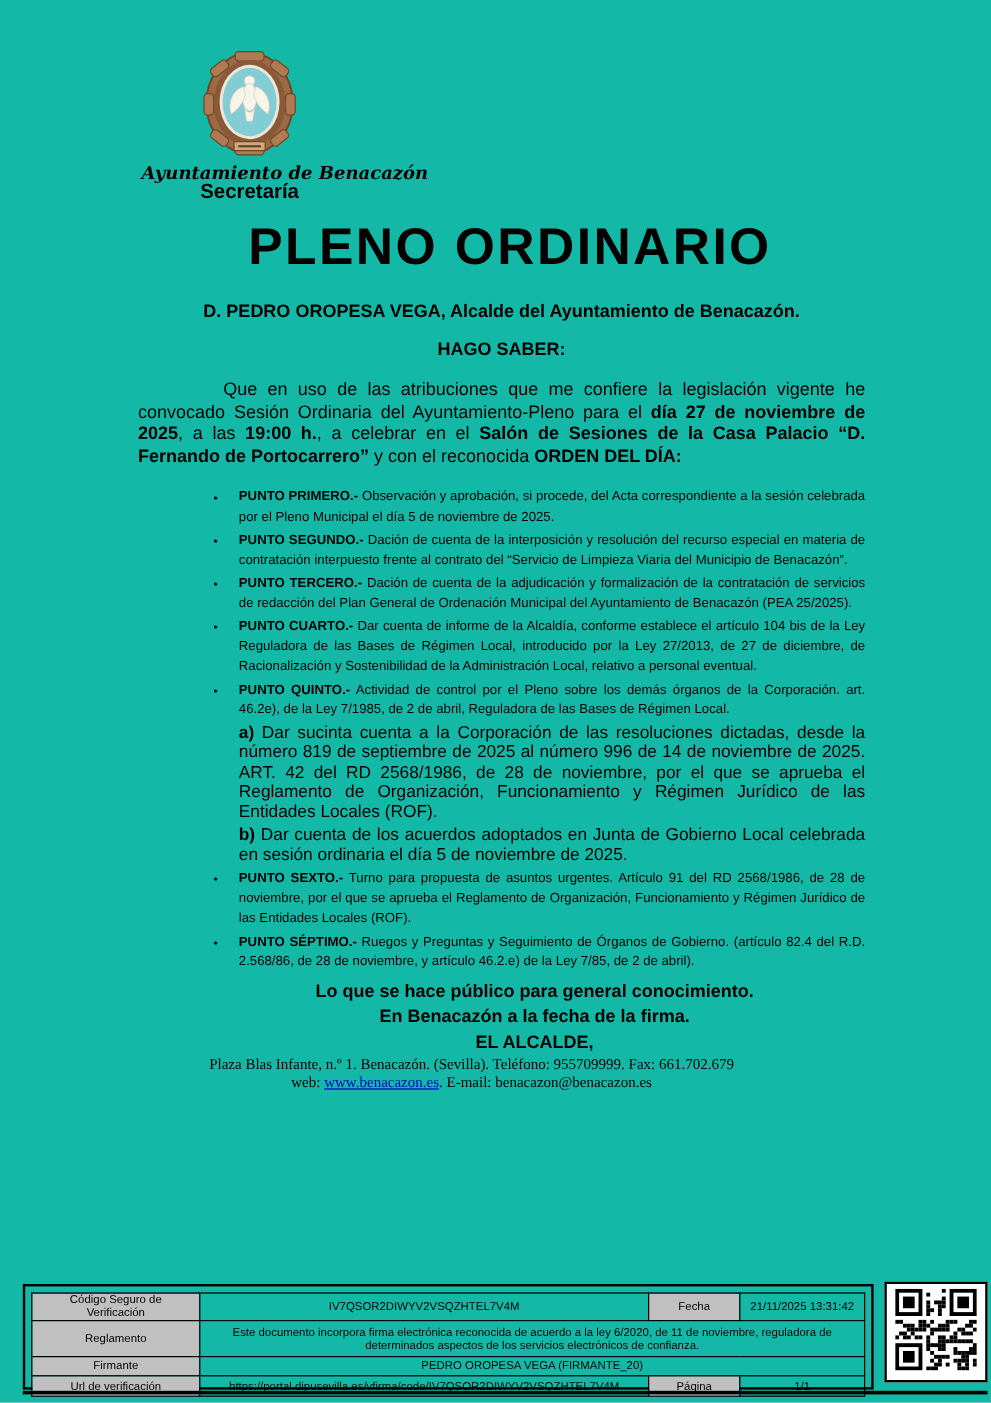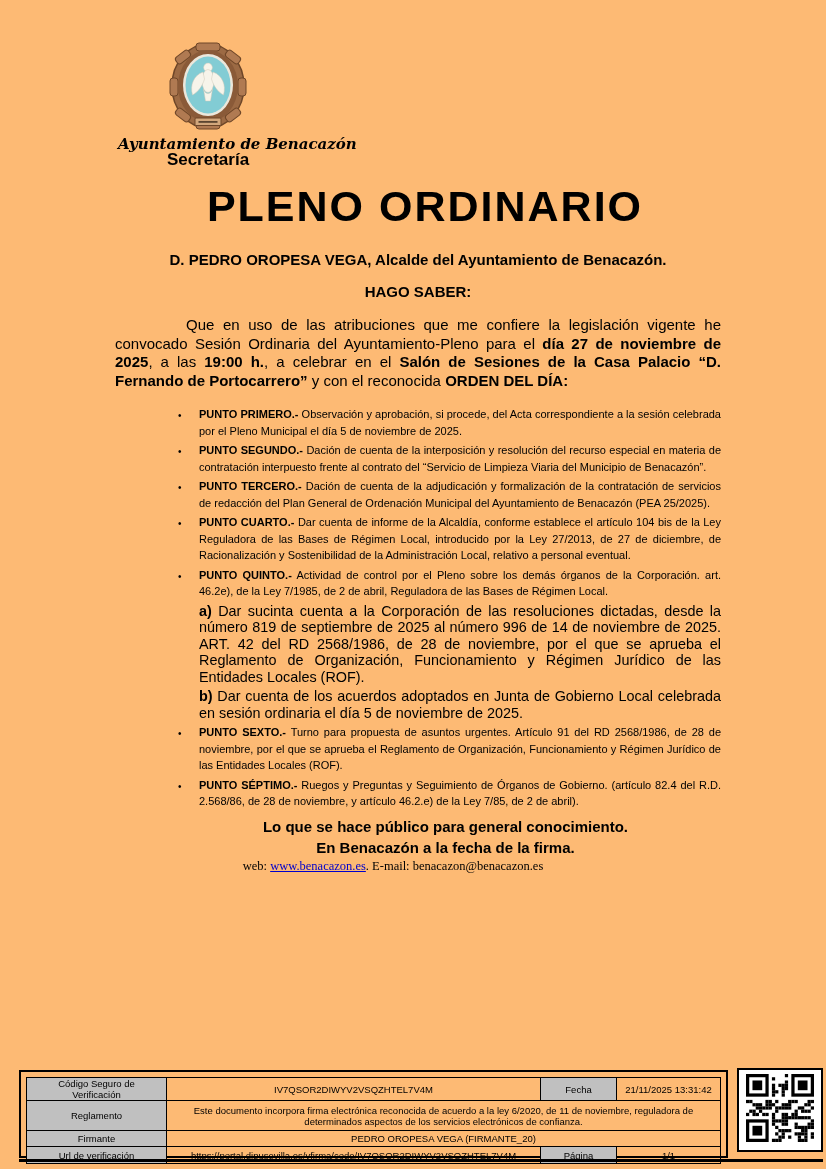--- a/index.html
+++ b/index.html
@@ -1,16 +1,16 @@
 <!DOCTYPE html>
 <html style="--link-blue: #0000cc; --label-bg: #c0c0c0;"><head>
 <meta charset="utf-8">
 <style>
   html,body{margin:0;padding:0;background:#e9e9e9;}
-  .page{position:relative;width:826px;height:1169px;background:#fdba74;margin:0 auto;
+  .page{position:relative;width:826px;height:1169px;background:#14b8a6;margin:0 auto;
         font-family:"Liberation Sans",sans-serif;color:#000;overflow:hidden;}
 
   
   .logo-block{position:absolute;left:118px;top:42px;width:180px;text-align:center;}
   .logo-svg{display:block;margin:0 auto;}
   .org-name{font-family:"DejaVu Serif",serif;font-style:italic;font-weight:bold;
             font-size:15px;line-height:16px;margin-top:4px;white-space:nowrap;}
   .dept{font-size:17px;font-weight:bold;line-height:13px;margin-top:1px;}
 
   
@@ -137,23 +137,25 @@
 
       <div class="agenda-item">
         <span class="pt-label">PUNTO SÉPTIMO.-</span>
         <span>Ruegos y Preguntas y Seguimiento de Órganos de Gobierno. (artículo 82.4 del R.D. 2.568/86, de 28 de noviembre, y artículo 46.2.e) de la Ley 7/85, de 2 de abril).</span>
       </div>
     </div>
 
     <div class="closing">
       <div>Lo que se hace público para general conocimiento.</div>
       <div>En Benacazón a la fecha de la firma.</div>
+      <div>EL ALCALDE,</div>
     </div>
 
     <div class="address">
+      <div>Plaza Blas Infante, n.º 1. Benacazón. (Sevilla).  Teléfono: 955709999. Fax: 661.702.679</div>
       <div><span>web: </span><a>www.benacazon.es</a><span>. E-mail: benacazon@benacazon.es</span></div>
     </div>
   </div>
 
   <div class="verif-frame">
     <table class="verif-table">
       <colgroup>
           <col style="width:140px">
           <col>
           <col style="width:76px">

